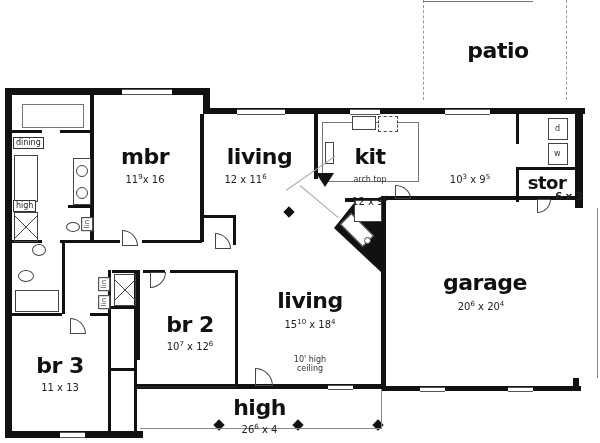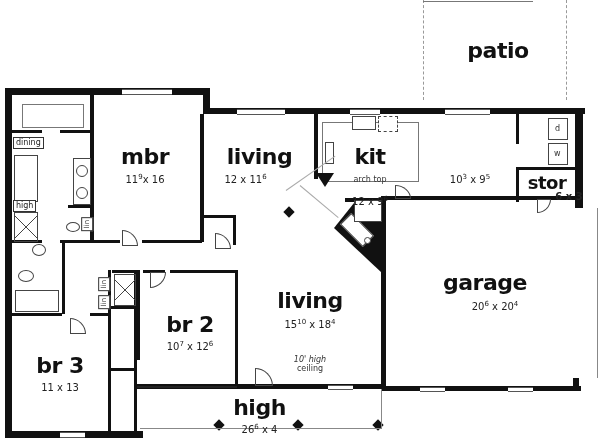--- a/index.html
+++ b/index.html
@@ -159,25 +159,25 @@
   <div class="room-name" style="left:345px; top:146px; width:50px;">kit</div>
   <div class="room-dim" style="left:345px; top:170px; width:50px;margin-top:22px;"><span>12 x 9</span><sup>6</sup></div>
   <div class="small" style="left:345px; top:175px; width:50px;">arch top</div>
 
   <div class="room-dim" style="left:430px; top:170px; width:80px;"><span>10</span><sup>3</sup><span> x 9</span><sup>5</sup></div>
 
   <div class="room-name" style="left:518px; top:172px; width:58px; font-size:18px;">stor</div>
   <div class="room-dim" style="left:540px; top:189px; width:58px;font-weight:bold;">6 x 3</div>
 
   <div class="room-name" style="left:430px; top:272px; width:110px;">garage</div>
-  <div class="room-dim" style="left:440px; top:297px; width:110px;"><span>20</span><sup>6</sup><span> x 20</span><sup>4</sup></div>
+  <div class="room-dim" style="left:426px; top:297px; width:110px;"><span>20</span><sup>6</sup><span> x 20</span><sup>4</sup></div>
 
   <div class="room-name" style="left:270px; top:290px; width:80px;">living</div>
   <div class="room-dim" style="left:270px; top:315px; width:80px;"><span>15</span><sup>10</sup><span> x 18</span><sup>4</sup></div>
-  <div class="small" style="left:280px; top:355px; width:60px;font-style:italic;">10' high</div>
+  <div class="small" style="left:280px; top:355px; width:60px;">10' high</div>
   <div class="small" style="left:280px; top:364px; width:60px;">ceiling</div>
 
   <div class="room-name" style="left:155px; top:314px; width:70px;">br 2</div>
   <div class="room-dim" style="left:155px; top:337px; width:70px;"><span>10</span><sup>7</sup><span> x 12</span><sup>6</sup></div>
 
   <div class="room-name" style="left:30px; top:355px; width:60px;">br 3</div>
   <div class="room-dim" style="left:30px; top:380px; width:60px;">11 x 13</div>
 
   <div class="room-name" style="left:222px; top:397px; width:75px;">high</div>
   <div class="room-dim" style="left:222px; top:420px; width:75px;"><span>26</span><sup>6</sup><span> x 4</span></div>

